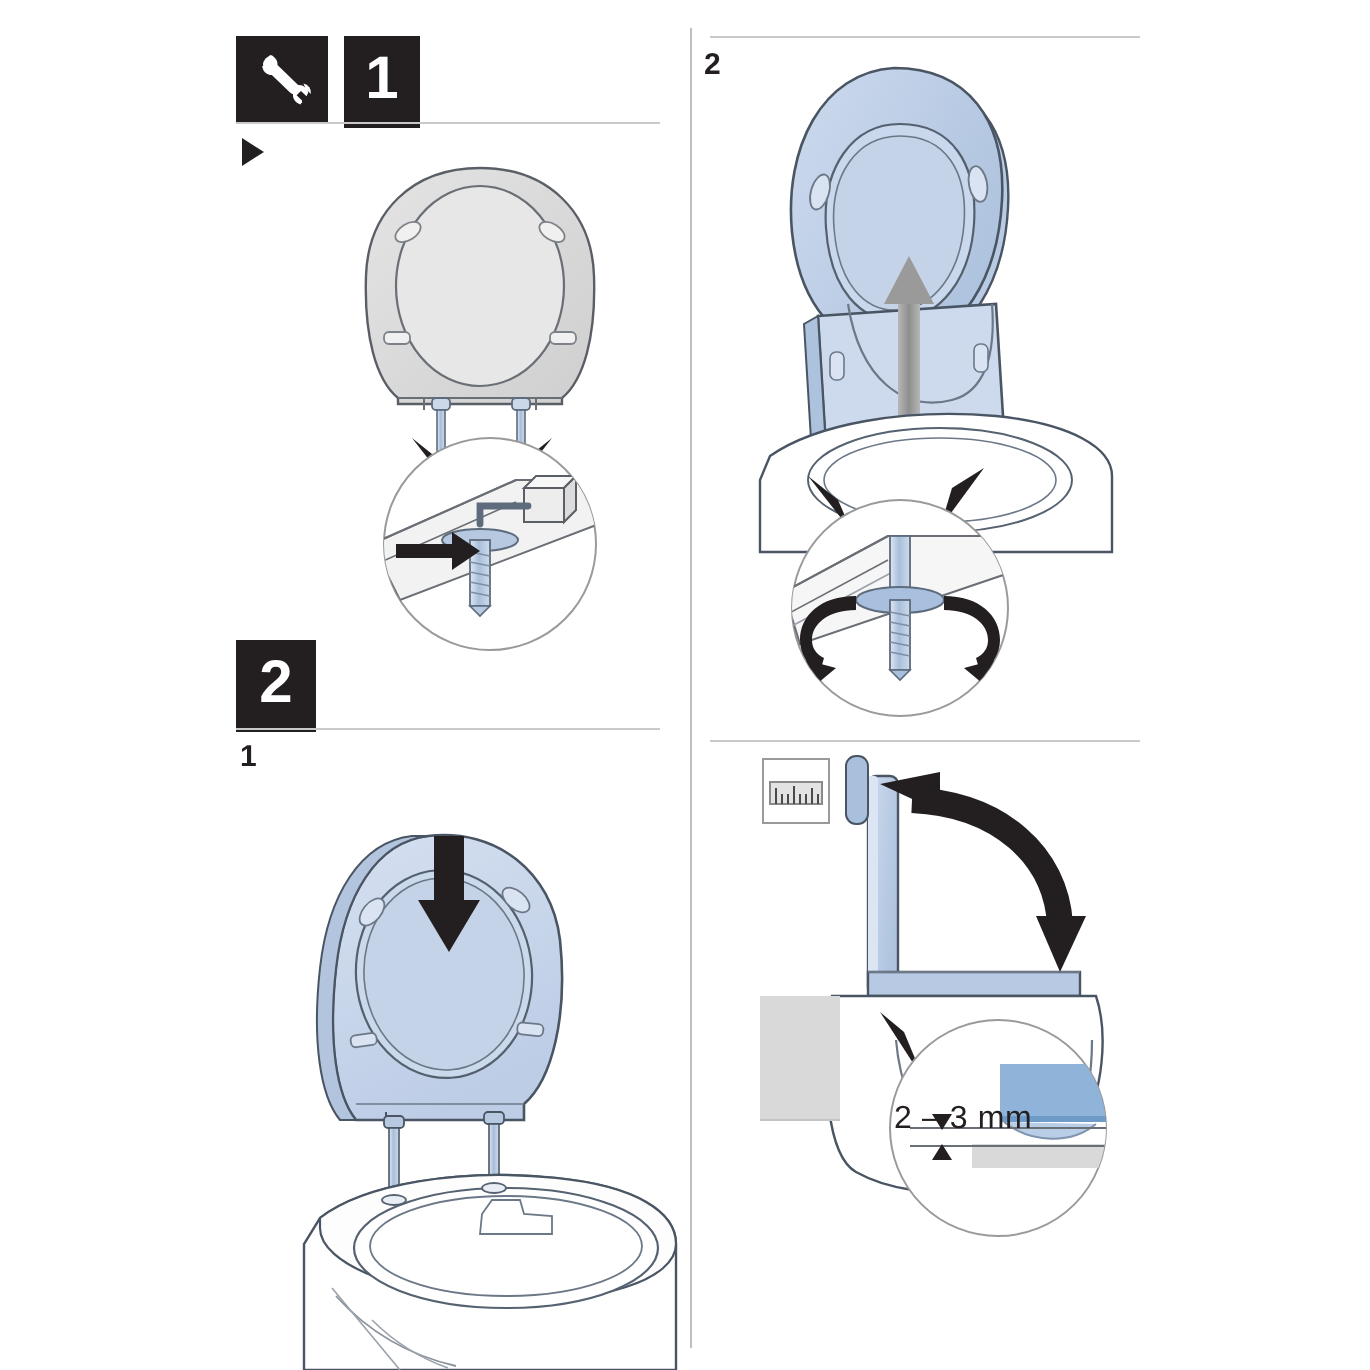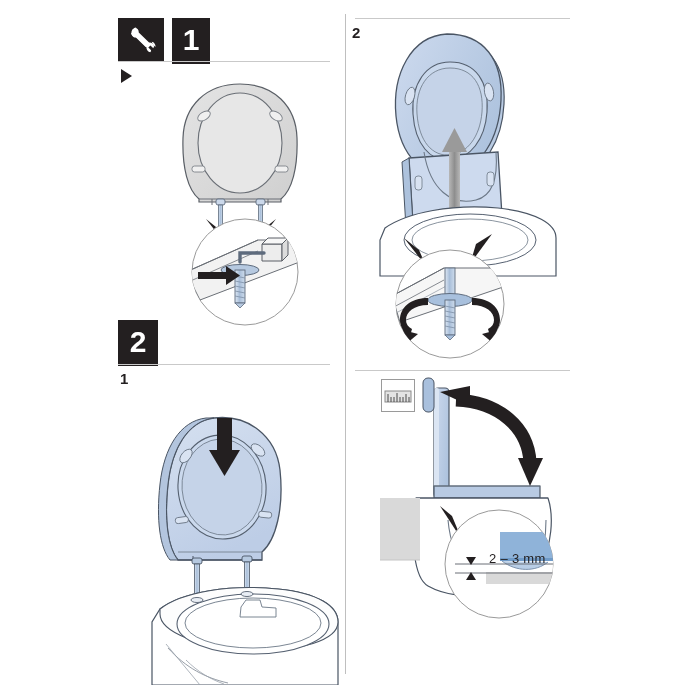--- a/index.html
+++ b/index.html
@@ -45,26 +45,25 @@
     position:absolute;
     width:0;height:0;
     border-top:7px solid transparent;
     border-bottom:7px solid transparent;
     border-left:11px solid #231f20;
   }
 
   
   .mm-label{
     position:absolute;
-    font-size:13px;
+    font-size:16px;
     color:#231f20;
     font-weight:normal;
     white-space:nowrap;
     letter-spacing:.3px;
-    padding-left:42px;
   }
 
   
   .rulerbox{
     position:absolute;
     border:1px solid #9a9a9a;
     background:#ffffff;
     box-sizing:border-box;
   }
 

